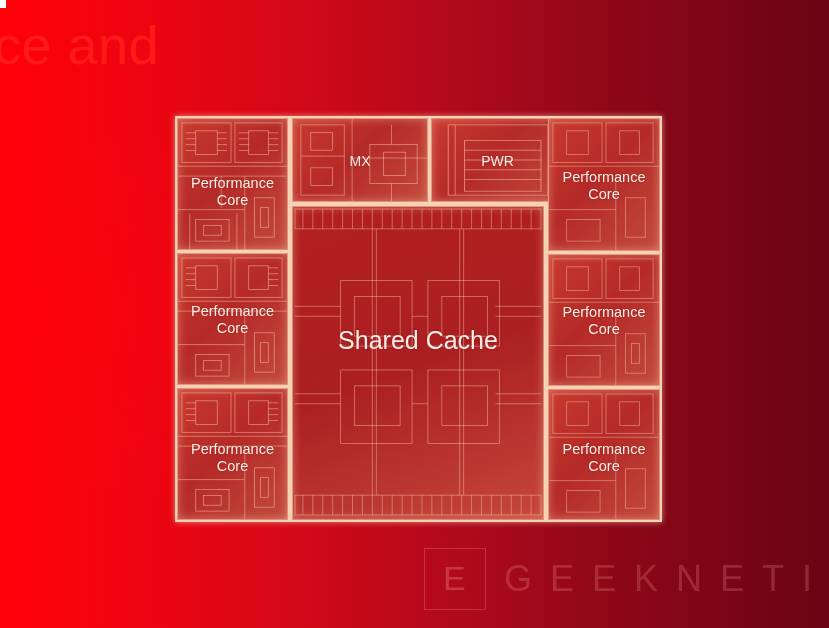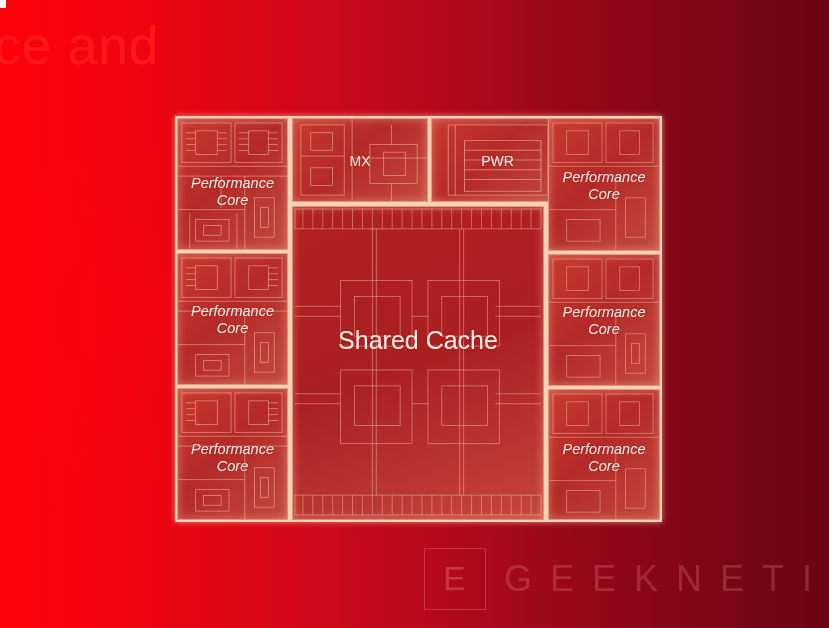--- a/index.html
+++ b/index.html
@@ -33,21 +33,21 @@
     border:1px solid rgba(255,225,195,0.55);
     box-shadow: inset 0 0 10px rgba(255,200,170,0.45);
     overflow:hidden;
   }
   .block svg.pattern { position:absolute; inset:0; width:100%; height:100%; }
   .label {
     position:absolute; left:0; right:0; text-align:center; color:#fbeee6;
     font-family:"Liberation Sans", sans-serif; line-height:1.2;
     text-shadow: 0 0 2px rgba(120,20,20,0.5);
   }
-  .core-label { font-size:14.5px;font-style:italic; }
+  .core-label { font-size:14.5px; }
   .small-label { font-size:14px; }
   .cache-label { font-size:25px; line-height:1.25; }
   .watermark {
     position:absolute; left:424px; top:548px; height:62px; width:390px;
     color:rgba(255,170,170,0.22);
   }
   .wm-box {
     position:absolute; left:0; top:0; width:62px; height:62px;
     border:1.5px solid rgba(255,170,170,0.25); box-sizing:border-box;
   }

